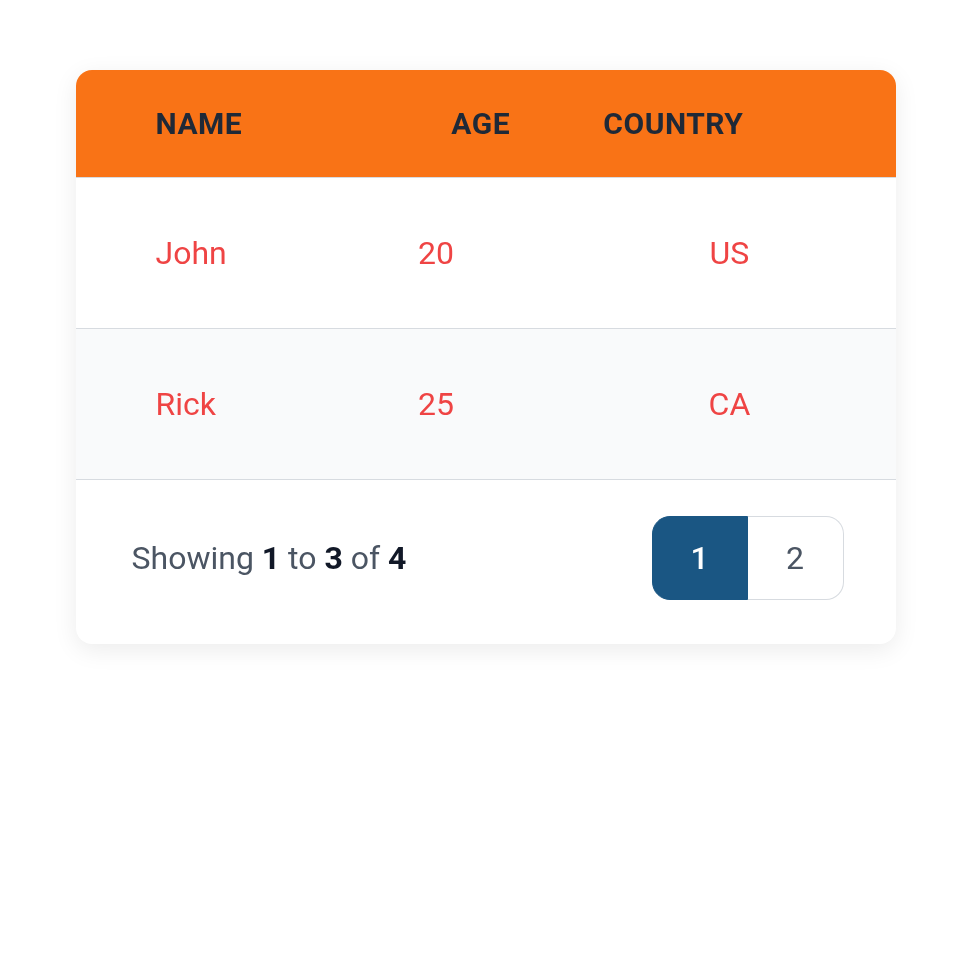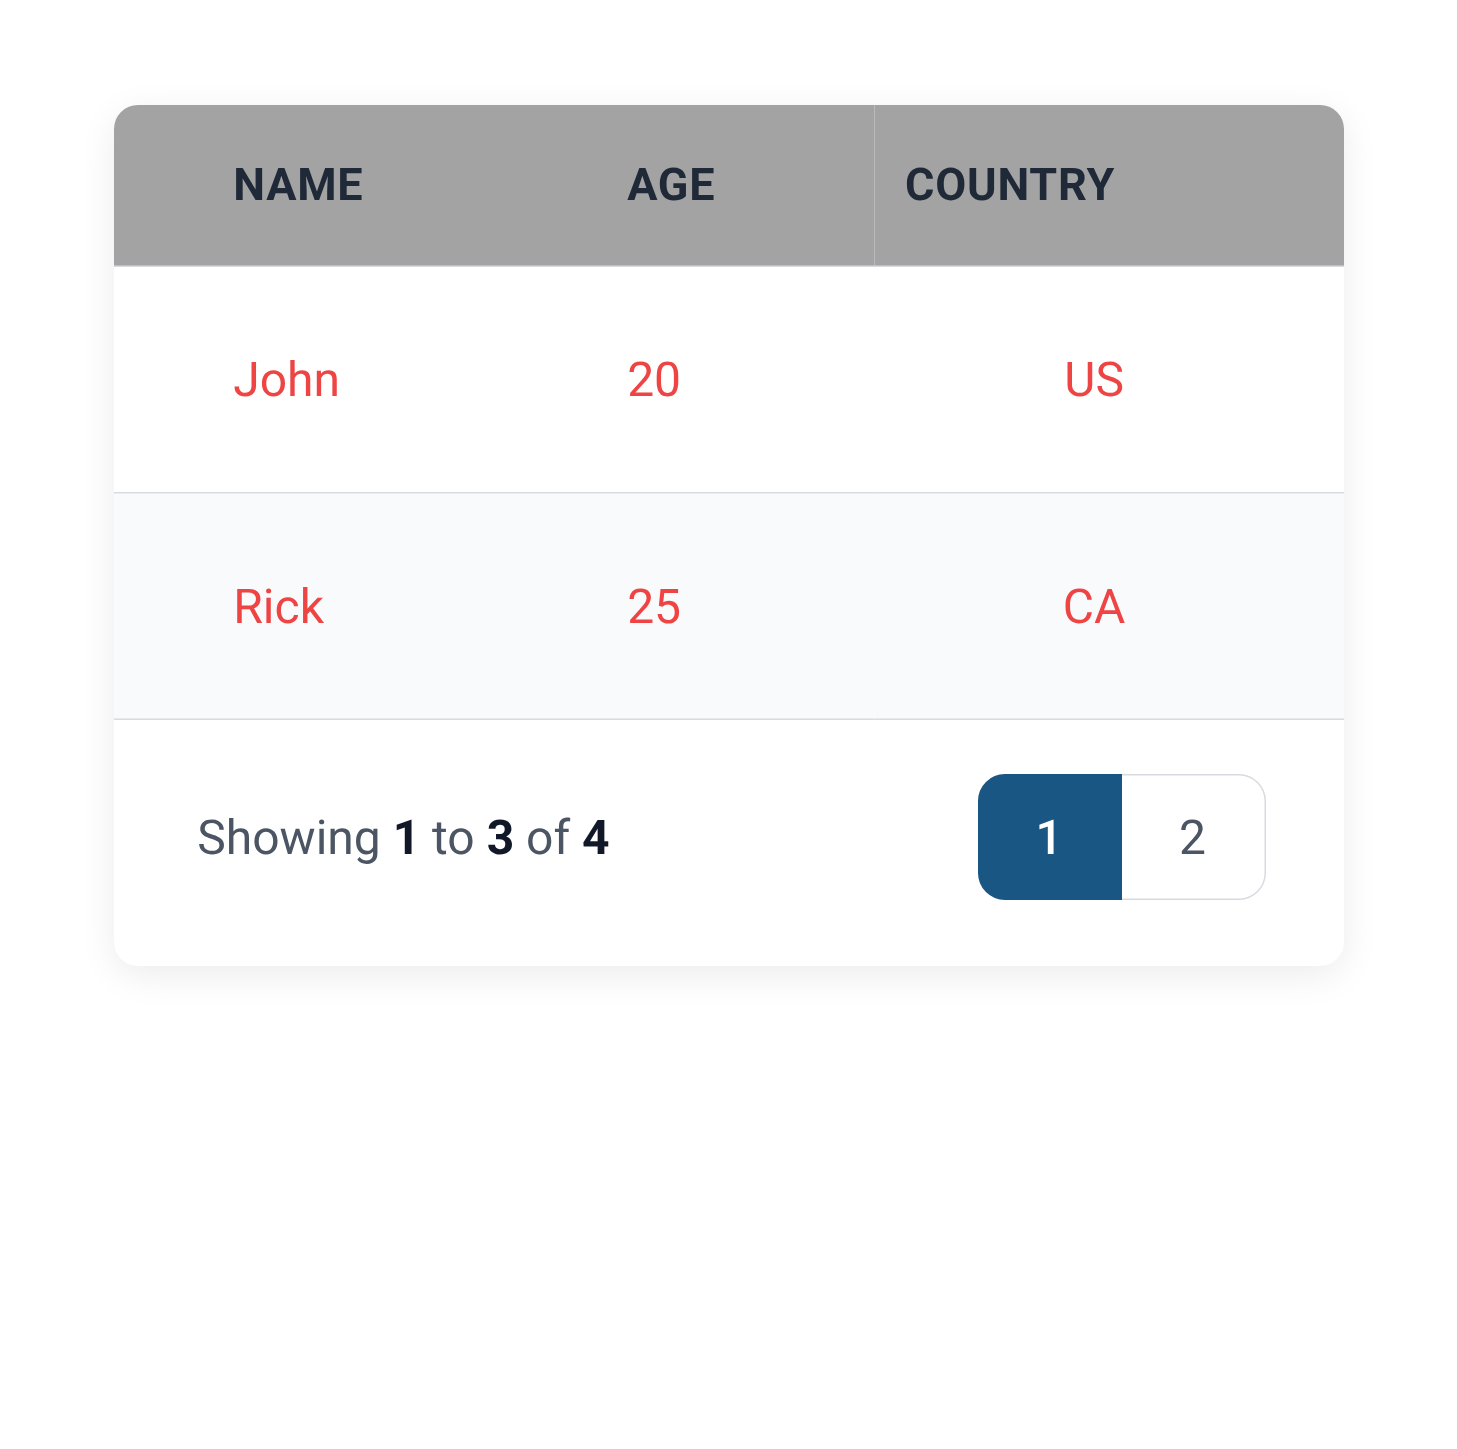--- a/index.html
+++ b/index.html
@@ -22,36 +22,37 @@
       background: #ffffff;
       border-radius: 16px;
       box-shadow: 0 6px 24px rgba(0,0,0,0.08);
       overflow: hidden;
     }
     table {
       width: 100%;
       border-collapse: collapse;
     }
     thead tr {
-      background: #a3a3a3;
+      background: #f97316;
     }
     thead th {
       text-align: left;
       padding: 36px 40px 36px 80px;
       font-size: 30px;
       font-weight: 700;
       color: #1f2937;
       letter-spacing: 0.5px;
       border-bottom: 1px solid #d7dbe0;
     }
     thead th:first-child {
       padding-left: 80px;
     }
     thead th.col-age {
       padding-left: 20px;
+      text-align: center;
     }
     thead th.col-country {
       padding-left: 20px;
     }
     tbody td {
       padding: 56px 40px 56px 80px;
       font-size: 32px;
       color: #ef4444;
       border-bottom: 1px solid #d7dbe0;
     }

